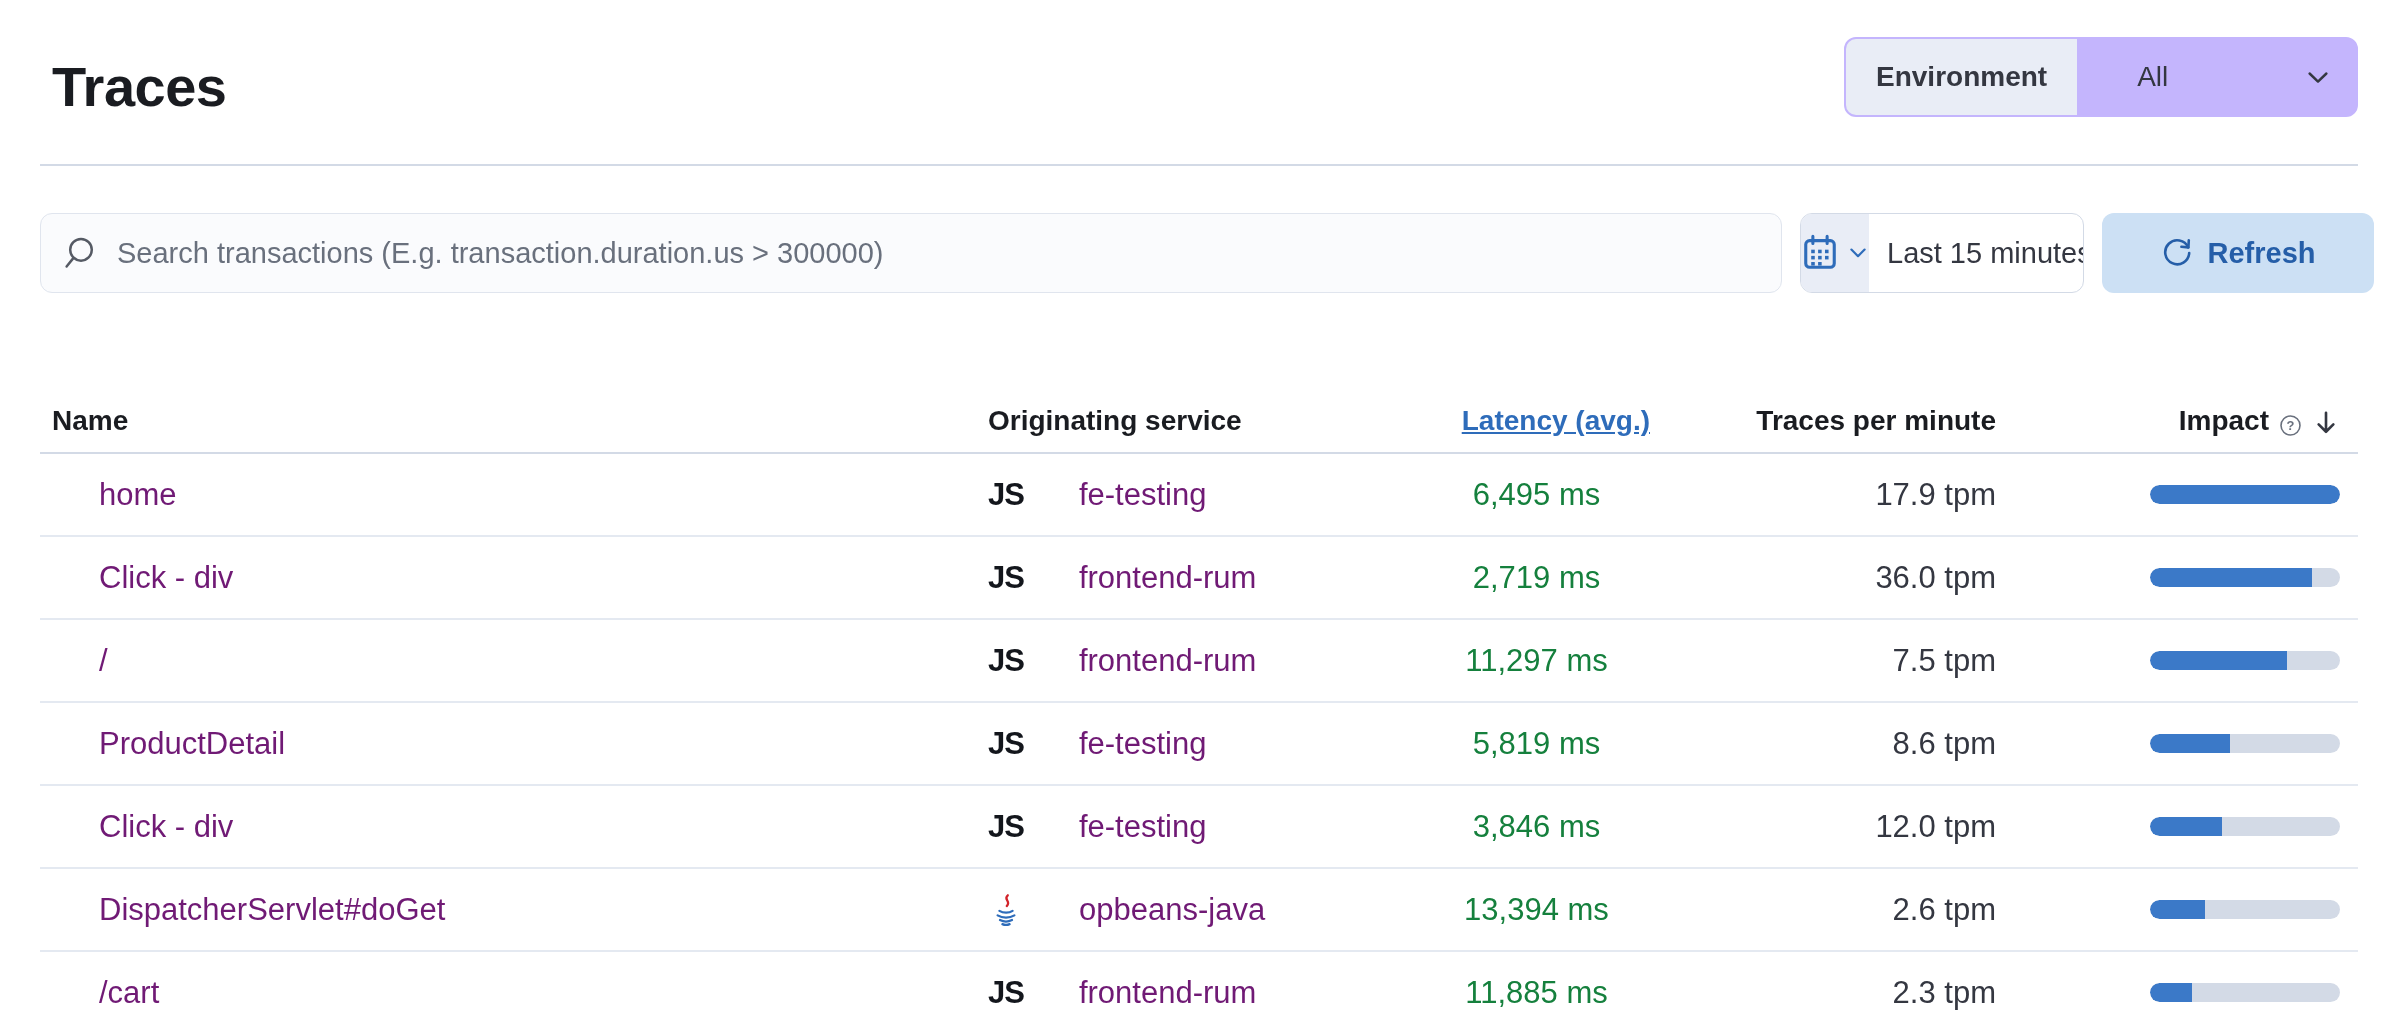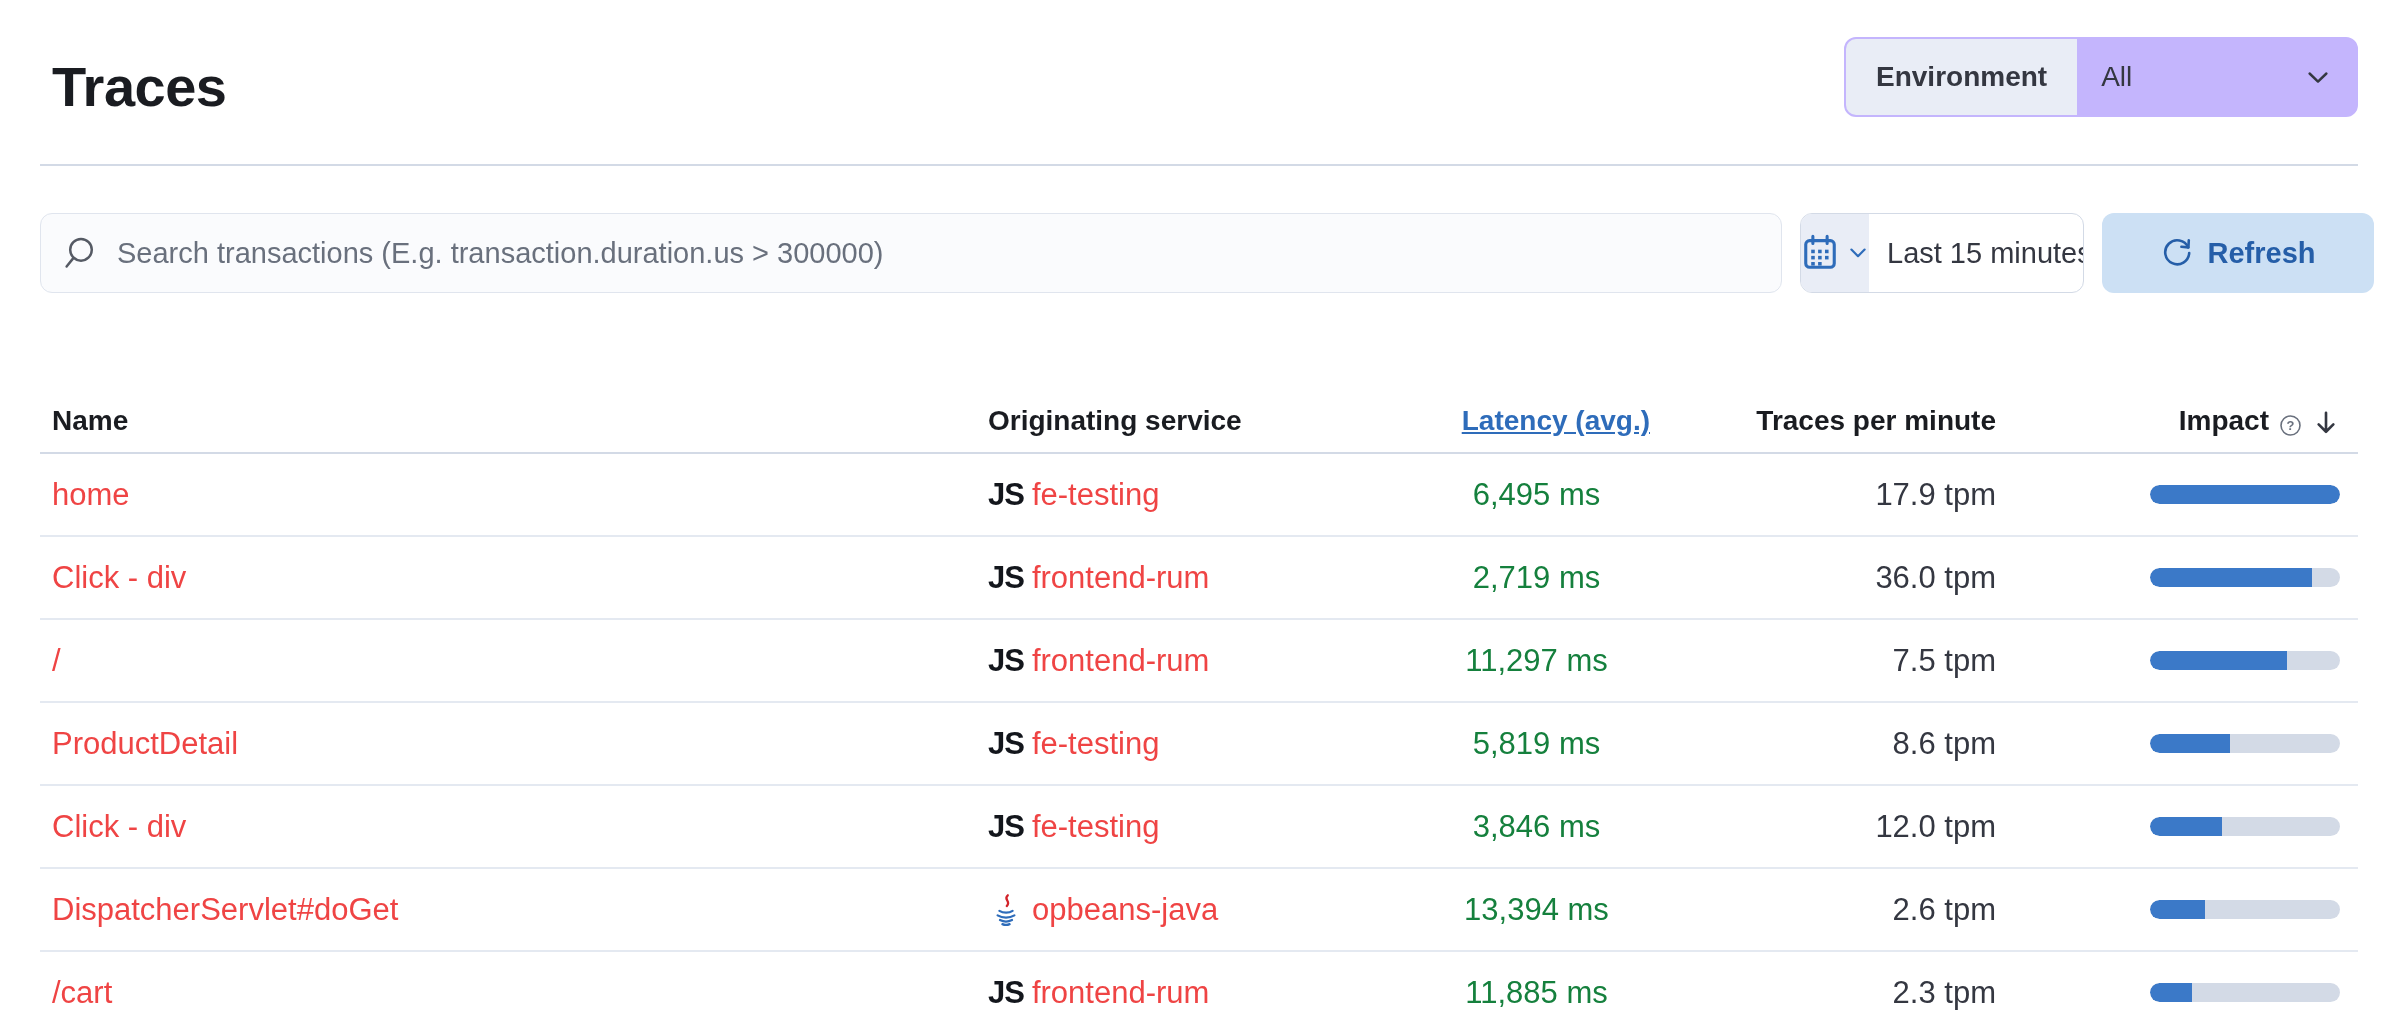--- a/index.html
+++ b/index.html
@@ -29,21 +29,21 @@
   .env-label {
     background: #e9edf6; color: #343741;
     font-size: 28px; font-weight: 600;
     display: flex; align-items: center; justify-content: center;
     padding: 0 30px; white-space: nowrap;
   }
   .env-value {
     flex: 1; display: flex; align-items: center;
     font-size: 28px; color: #343741; padding: 0 24px;
   }
-  .env-value .val { flex: 1; }
+  .env-value .val { flex: 1; margin-left: 36px; }
   .header-divider {
     position: absolute; top: 164px; left: 40px; right: 40px;
     height: 2px; background: #d3dae6;
   }
 
   
   .controls {
     position: absolute; top: 213px; left: 40px; right: 24px; height: 80px;
     display: flex; align-items: stretch; gap: 18px;
   }
@@ -92,21 +92,21 @@
     font-size: 28px; font-weight: 700; color: #1a1c21;
   }
   .th-name { padding-left: 12px; }
   .th-service { padding-left: 15px; }
   .th-latency { text-align: right; padding-right: 13px; }
   .th-latency a { color: #2e6cba; text-decoration: underline; font-weight: 700; cursor: pointer; }
   .th-tpm { text-align: right; padding-right: 12px; }
   .th-impact { display: flex; align-items: flex-end; justify-content: flex-end; gap: 10px; padding-right: 18px; }
   .trow { height: 83px; border-bottom: 2px solid #e4e9f1; font-size: 31px; }
   .cell-name { padding-left: 12px; }
-  .cell-name a, .cell-service a { color: #ef4444; text-decoration: none; cursor: pointer; }
+  .cell-name a, .cell-service a { color: #701a75; text-decoration: none; cursor: pointer; margin-left: 47px; }
   .cell-service { padding-left: 15px; display: flex; align-items: center; gap: 8px; }
   .js-badge { font-weight: 800; color: #13161c; font-size: 31px; letter-spacing: -1px; }
   .cell-latency { text-align: center; padding-right: 13px; color: #15803d; }
   .cell-tpm { text-align: right; padding-right: 12px; color: #343741; }
   .cell-impact { display: flex; justify-content: flex-end; padding-right: 18px; }
   .impact-track {
     width: 190px; height: 19px; background: #d3dae6; border-radius: 10px;
     overflow: hidden; position: relative;
   }
   .impact-fill {

